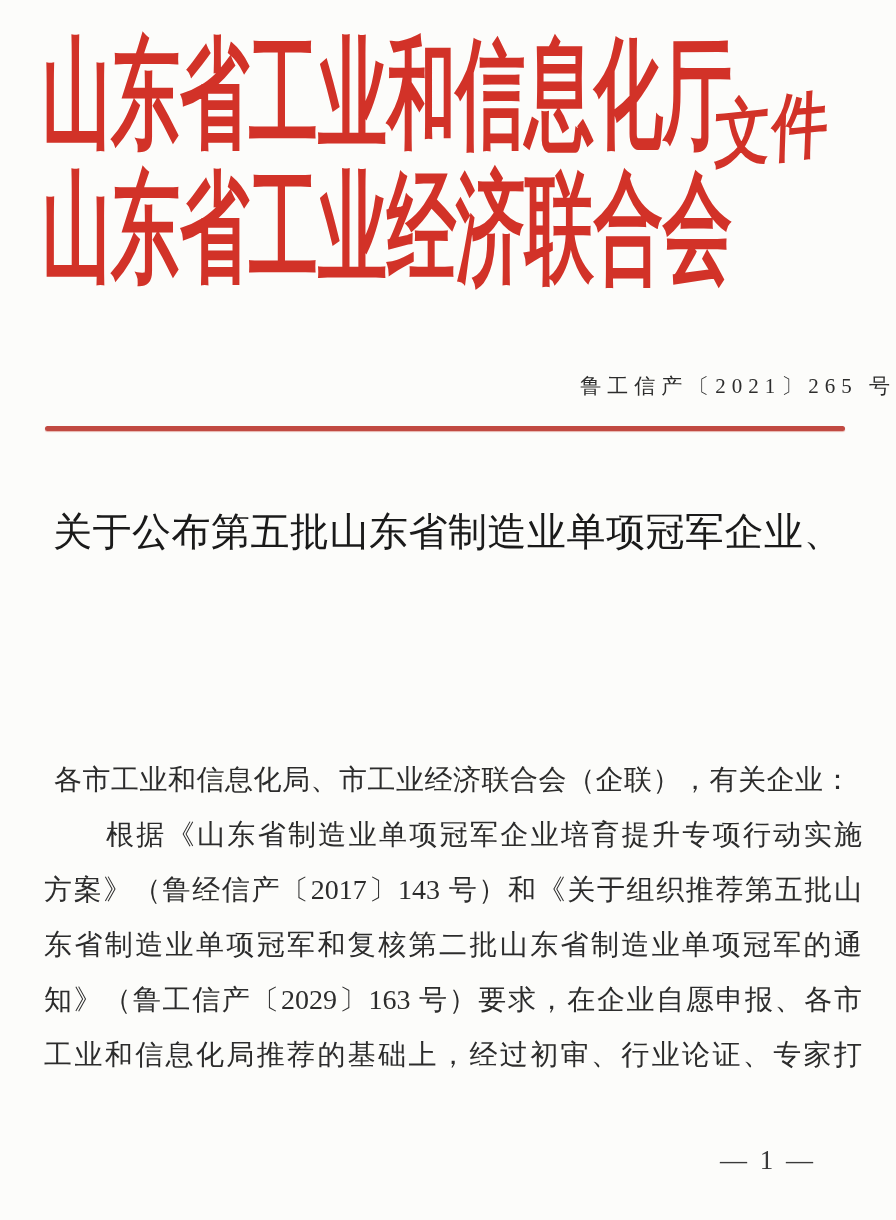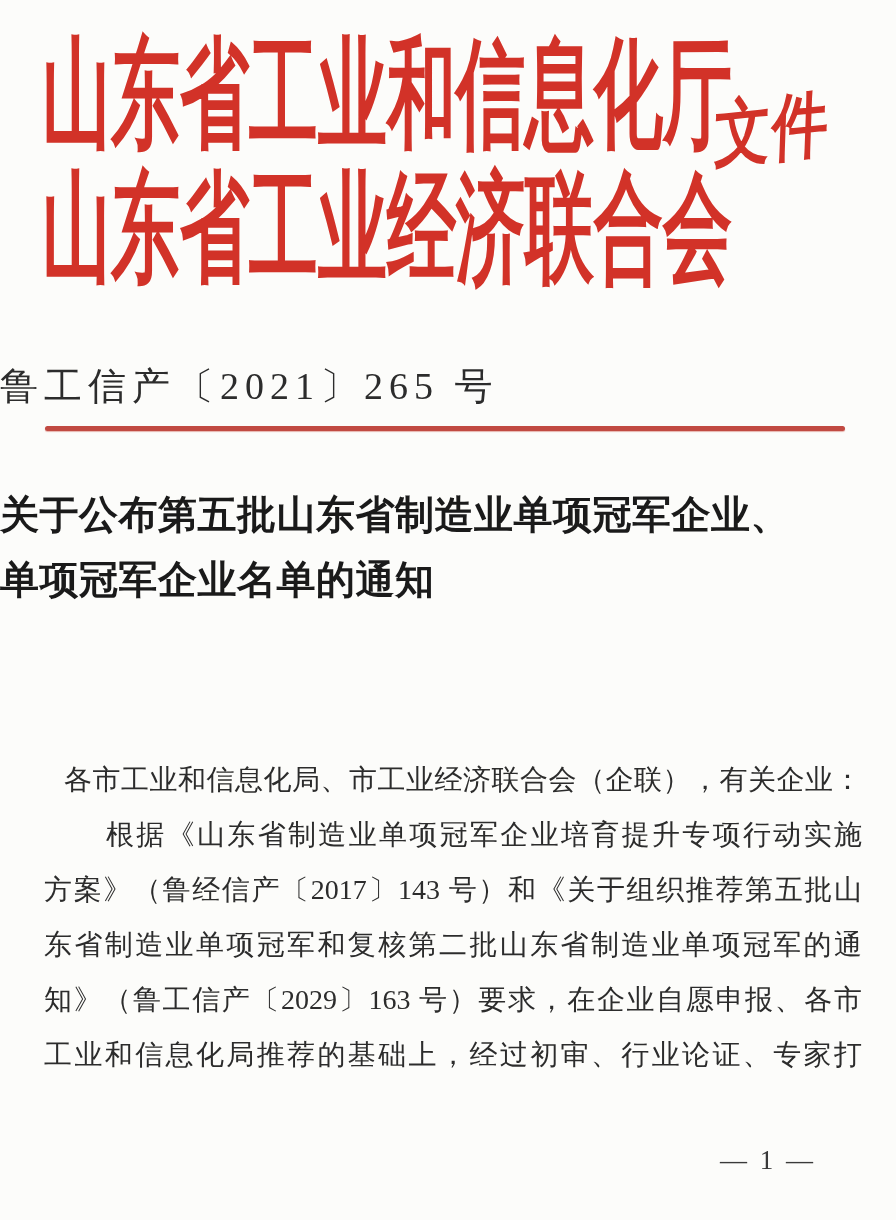--- a/index.html
+++ b/index.html
@@ -42,48 +42,49 @@
     transform-origin: left top;
     letter-spacing: 2px;
   }
 
   
   .doc-number {
     position: absolute;
     top: 364px;
     left: 0;
     width: 100%;
-    text-align: left;
-    font-size: 38px;
+    text-align: right;
+    font-size: 21px;
     line-height: 44px;
     letter-spacing: 6px;
     color: var(--body-ink, #2c2c2c);
   }
 
   
   .divider {
     position: absolute;
     left: 45px;
     top: 426px;
     width: 800px;
     height: 5px;
     border-radius: 3px;
     background: var(--divider-red, #c14a42);
     box-shadow: 0 1px 1px rgba(214, 120, 110, 0.55);
   }
 
   
   .title {
     position: absolute;
-    top: 482px;
+    top: 499px;
     left: 0;
     width: 100%;
+    text-align: center;
     font-size: 39px;
     line-height: 65px;
-    font-weight: 700;
+    font-weight: 400;
     color: var(--title-ink, #1a1a1a);
     letter-spacing: 0.5px;
   }
 
   
   .body-block {
     position: absolute;
     left: 44px;
     top: 752px;
     width: 818px;
@@ -91,21 +92,21 @@
     color: var(--body-ink, #2c2c2c);
   }
   .bline {
     height: 55px;
     line-height: 55px;
     overflow: hidden;
     text-align: justify;
     text-align-last: justify;
   }
   .bline.salutation {
-    text-align: right;
+    text-align: center;
     text-align-last: auto;
     letter-spacing: 0.5px;
   }
   .bline.indent { text-indent: 62px; }
 
   
   .page-number {
     position: absolute;
     top: 1140px;
     right: 80px;
@@ -125,21 +126,20 @@
   <div class="org-line org-line-2">山东省工业经济联合会</div>
 
   <div class="doc-type">文件</div>
 
   <div class="doc-number">鲁工信产〔2021〕265 号</div>
 
   <div class="divider"></div>
 
   <div class="title">
     <div class="title-line">关于公布第五批山东省制造业单项冠军企业、</div>
-    <div class="title-line">单项冠军企业名单的通知</div>
   </div>
 
   <div class="body-block">
     <div class="bline salutation">各市工业和信息化局、市工业经济联合会（企联），有关企业：</div>
     <div class="bline indent">根据《山东省制造业单项冠军企业培育提升专项行动实施</div>
     <div class="bline">方案》（鲁经信产〔2017〕143 号）和《关于组织推荐第五批山</div>
     <div class="bline">东省制造业单项冠军和复核第二批山东省制造业单项冠军的通</div>
     <div class="bline">知》（鲁工信产〔2029〕163 号）要求，在企业自愿申报、各市</div>
     <div class="bline">工业和信息化局推荐的基础上，经过初审、行业论证、专家打</div>
   </div>

